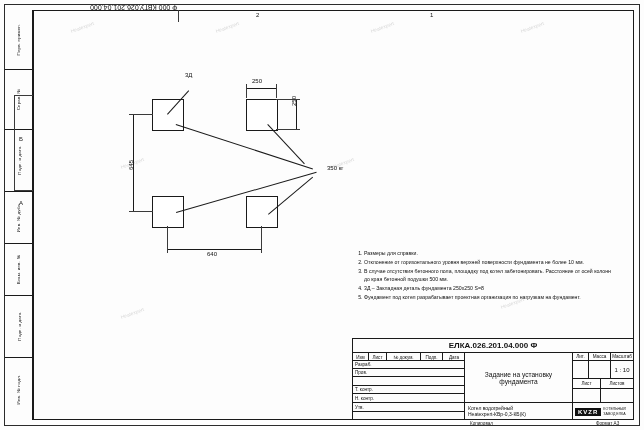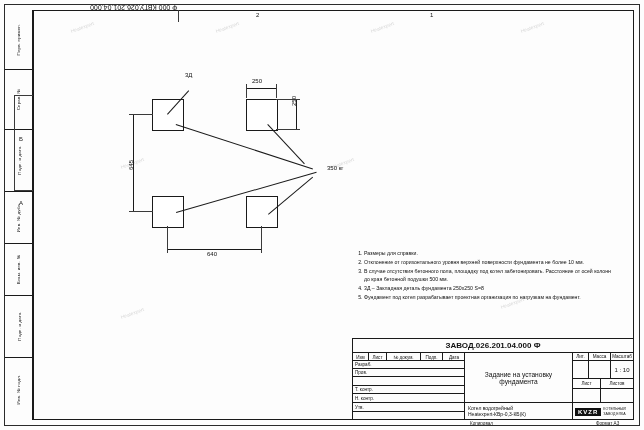--- a/index.html
+++ b/index.html
@@ -160,21 +160,21 @@
       <li>Отклонение от горизонтального уровня верхней поверхности фундамента не более 10 мм.</li>
       <li>В случае отсутствия бетонного пола, площадку под котел забетонировать. Расстояние от осей колонн до края бетонной подушки 500 мм.</li>
       <li>3Д – Закладная деталь фундамента 250х250 S=8</li>
       <li>Фундамент под котел разрабатывает проектная организация по нагрузкам на фундамент.</li>
     </ol>
   </div>
 
   <div id="tblock">
 
     <div class="b ctr" style="left:0;top:0;width:280px;height:14px;border-bottom:1px solid #1a1a1a;">
-      <span id="tcode">ЗАВОД.026.201.04.000 Ф</span>
+      <span id="tcode">ЕЛКА.026.201.04.000 Ф</span>
     </div>
 
     <div class="b" style="left:0;top:14px;width:112px;height:50px;border-right:1px solid #1a1a1a;border-bottom:1px solid #1a1a1a;">
       <div class="b" style="left:0;top:0;width:112px;height:8px;border-bottom:1px solid #1a1a1a;">
         <div class="b ctr" style="left:0;top:0;width:16px;height:8px;border-right:1px solid #1a1a1a;">Изм</div>
         <div class="b ctr" style="left:16px;top:0;width:18px;height:8px;border-right:1px solid #1a1a1a;">Лист</div>
         <div class="b ctr" style="left:34px;top:0;width:34px;height:8px;border-right:1px solid #1a1a1a;">№ докум.</div>
         <div class="b ctr" style="left:68px;top:0;width:22px;height:8px;border-right:1px solid #1a1a1a;">Подп.</div>
         <div class="b ctr" style="left:90px;top:0;width:22px;height:8px;">Дата</div>
       </div>

